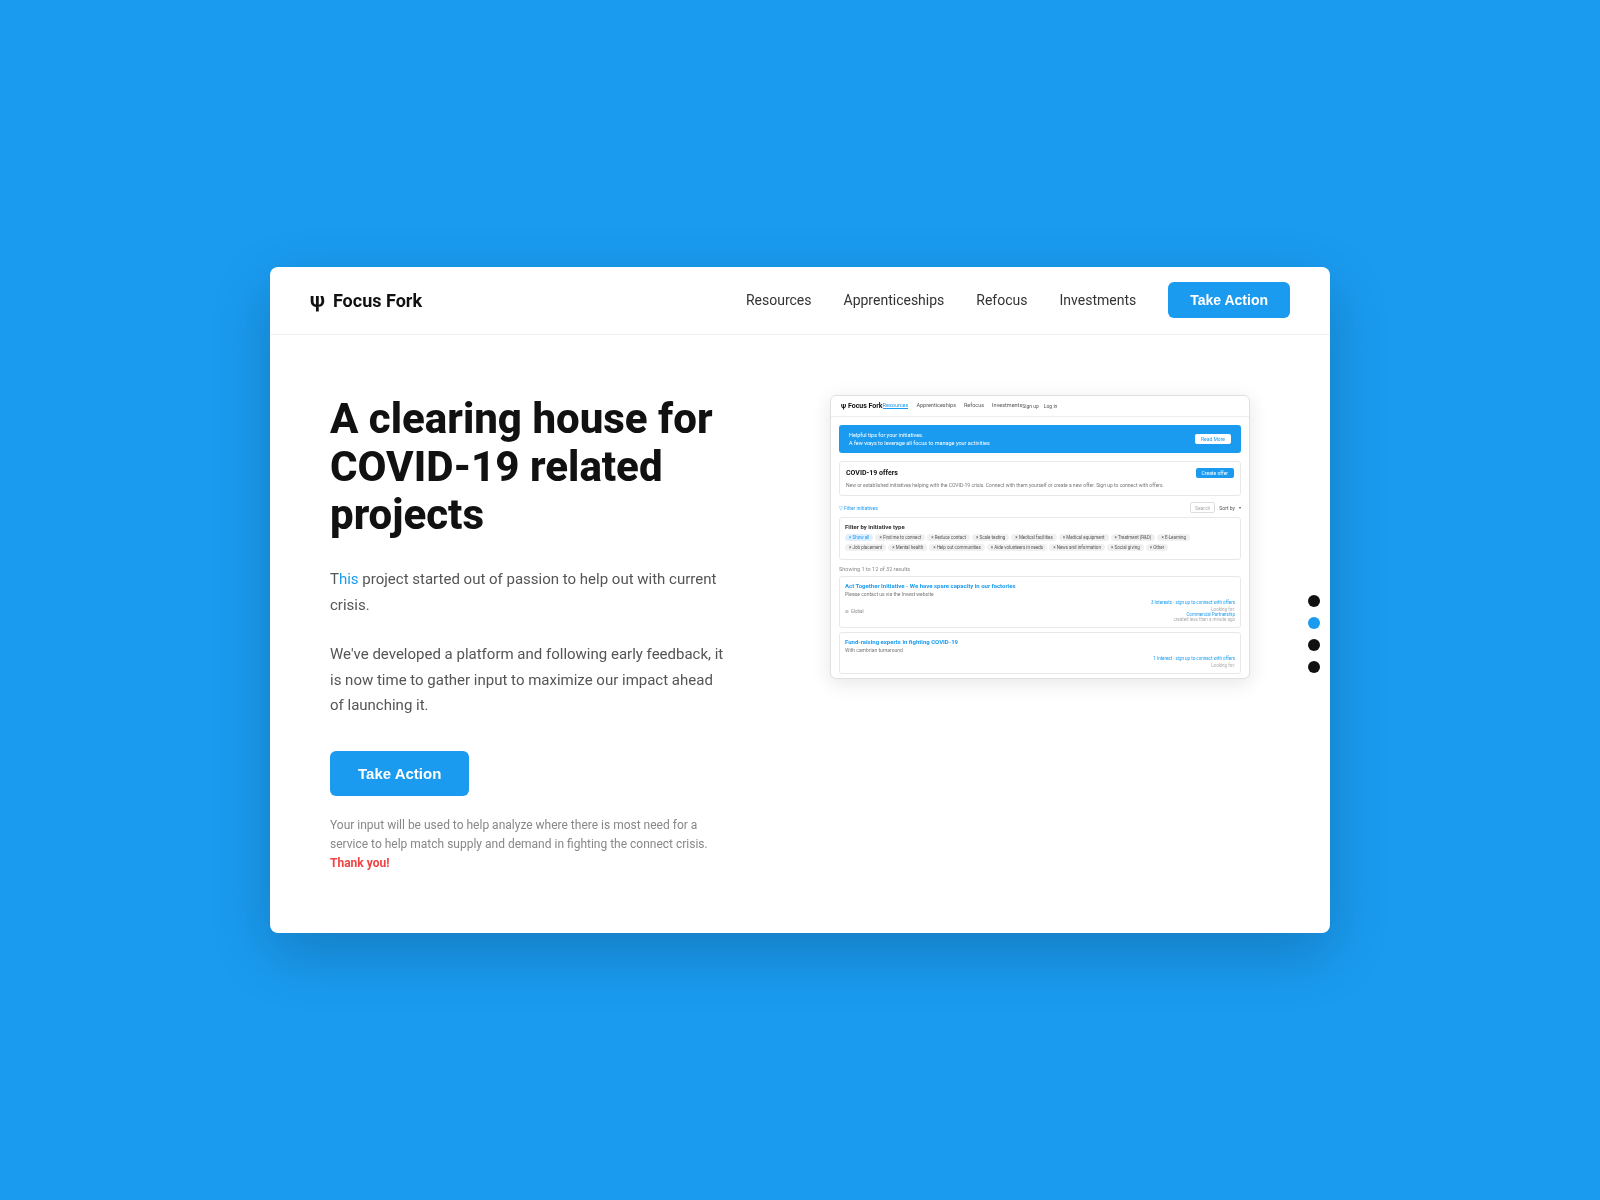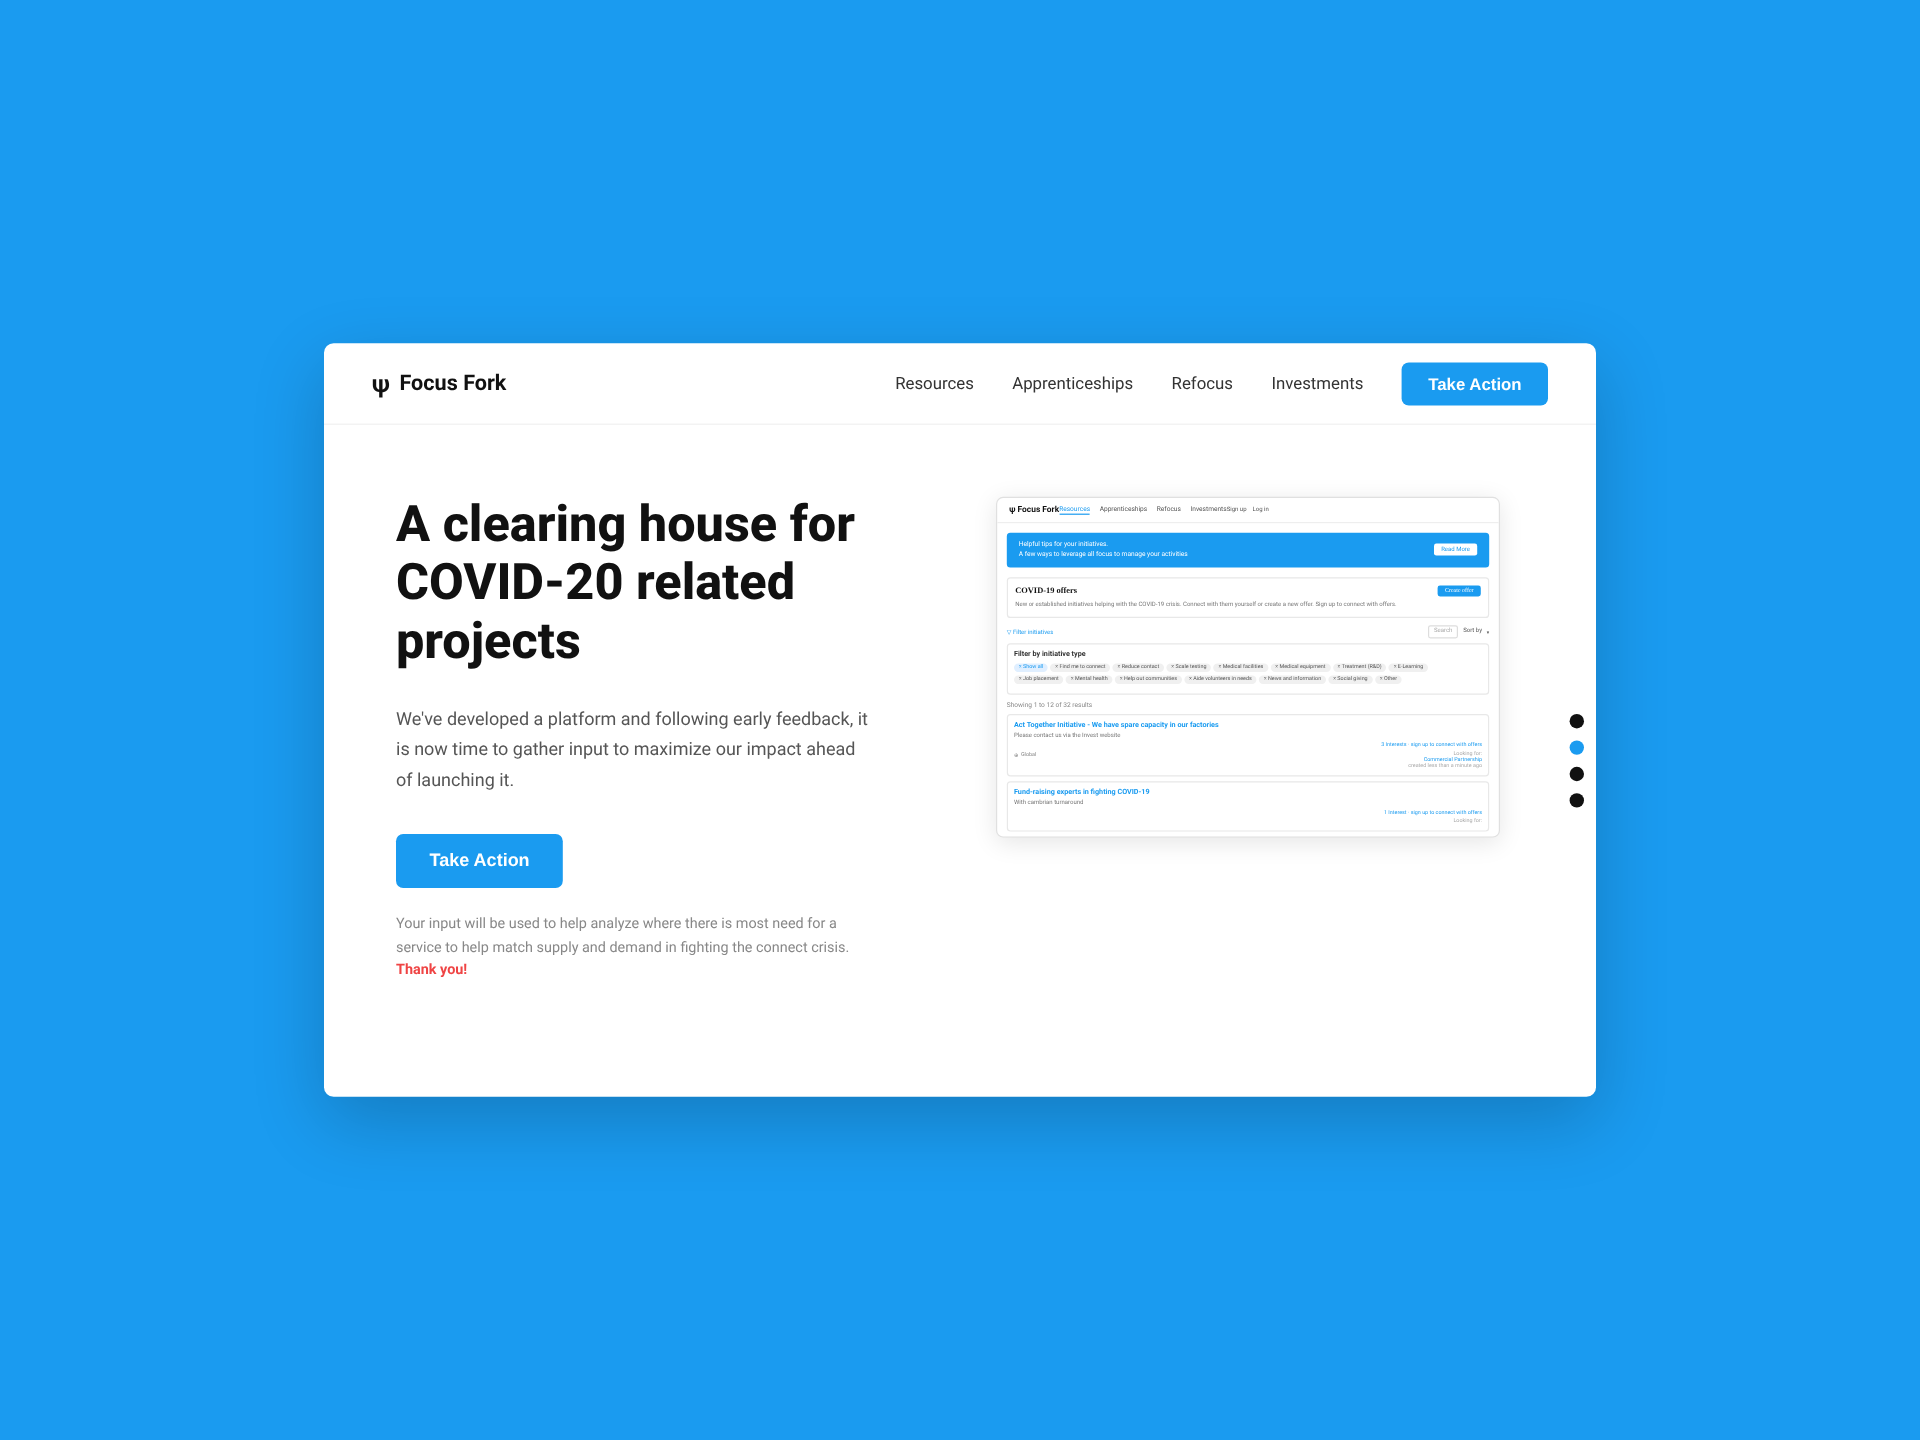--- a/index.html
+++ b/index.html
@@ -219,21 +219,20 @@
       border: 1px solid #e8e8e8;
       border-radius: 3px;
       padding: 6px;
     }
 
     .mini-offers-header {
       display: flex;
       justify-content: space-between;
       align-items: center;
       margin-bottom: 4px;
-      font-family: Liberation Serif, serif;
     }
 
     .mini-offers-title {
       font-size: 7px;
       font-weight: 700;
       color: #111;
     }
 
     .mini-offers-btn {
       background: #1a9bf0;
@@ -403,21 +402,24 @@
         <a class="nav-link">Apprenticeships</a>
         <a class="nav-link">Refocus</a>
         <a class="nav-link">Investments</a>
         <button class="btn-take-action">Take Action</button>
       </div>
     </nav>
 
     <div class="main-content">
 
       <div class="left-panel">
-        <h1 class="hero-title">A clearing house for COVID-20 related projects</h1>
+        <h1 class="hero-title">A clearing house for COVID-19 related projects</h1>
+        <p class="hero-desc">
+          <span>T</span><span style="color:#1a9bf0;">his</span> <span>project started out of passion to help out with current crisis.</span>
+        </p>
         <p class="hero-desc2">
           <span>We've developed a platform and following early feedback, it is now time to gather input to maximize our impact ahead of launching it.</span>
         </p>
         <button class="btn-take-action-hero">Take Action</button>
         <p class="disclaimer">
           <span>Your input will be used to help analyze where there is most need for a service to help match supply and demand in fighting the connect crisis.</span> <strong>Thank you!</strong>
         </p>
       </div>
 
       <div class="right-panel">

